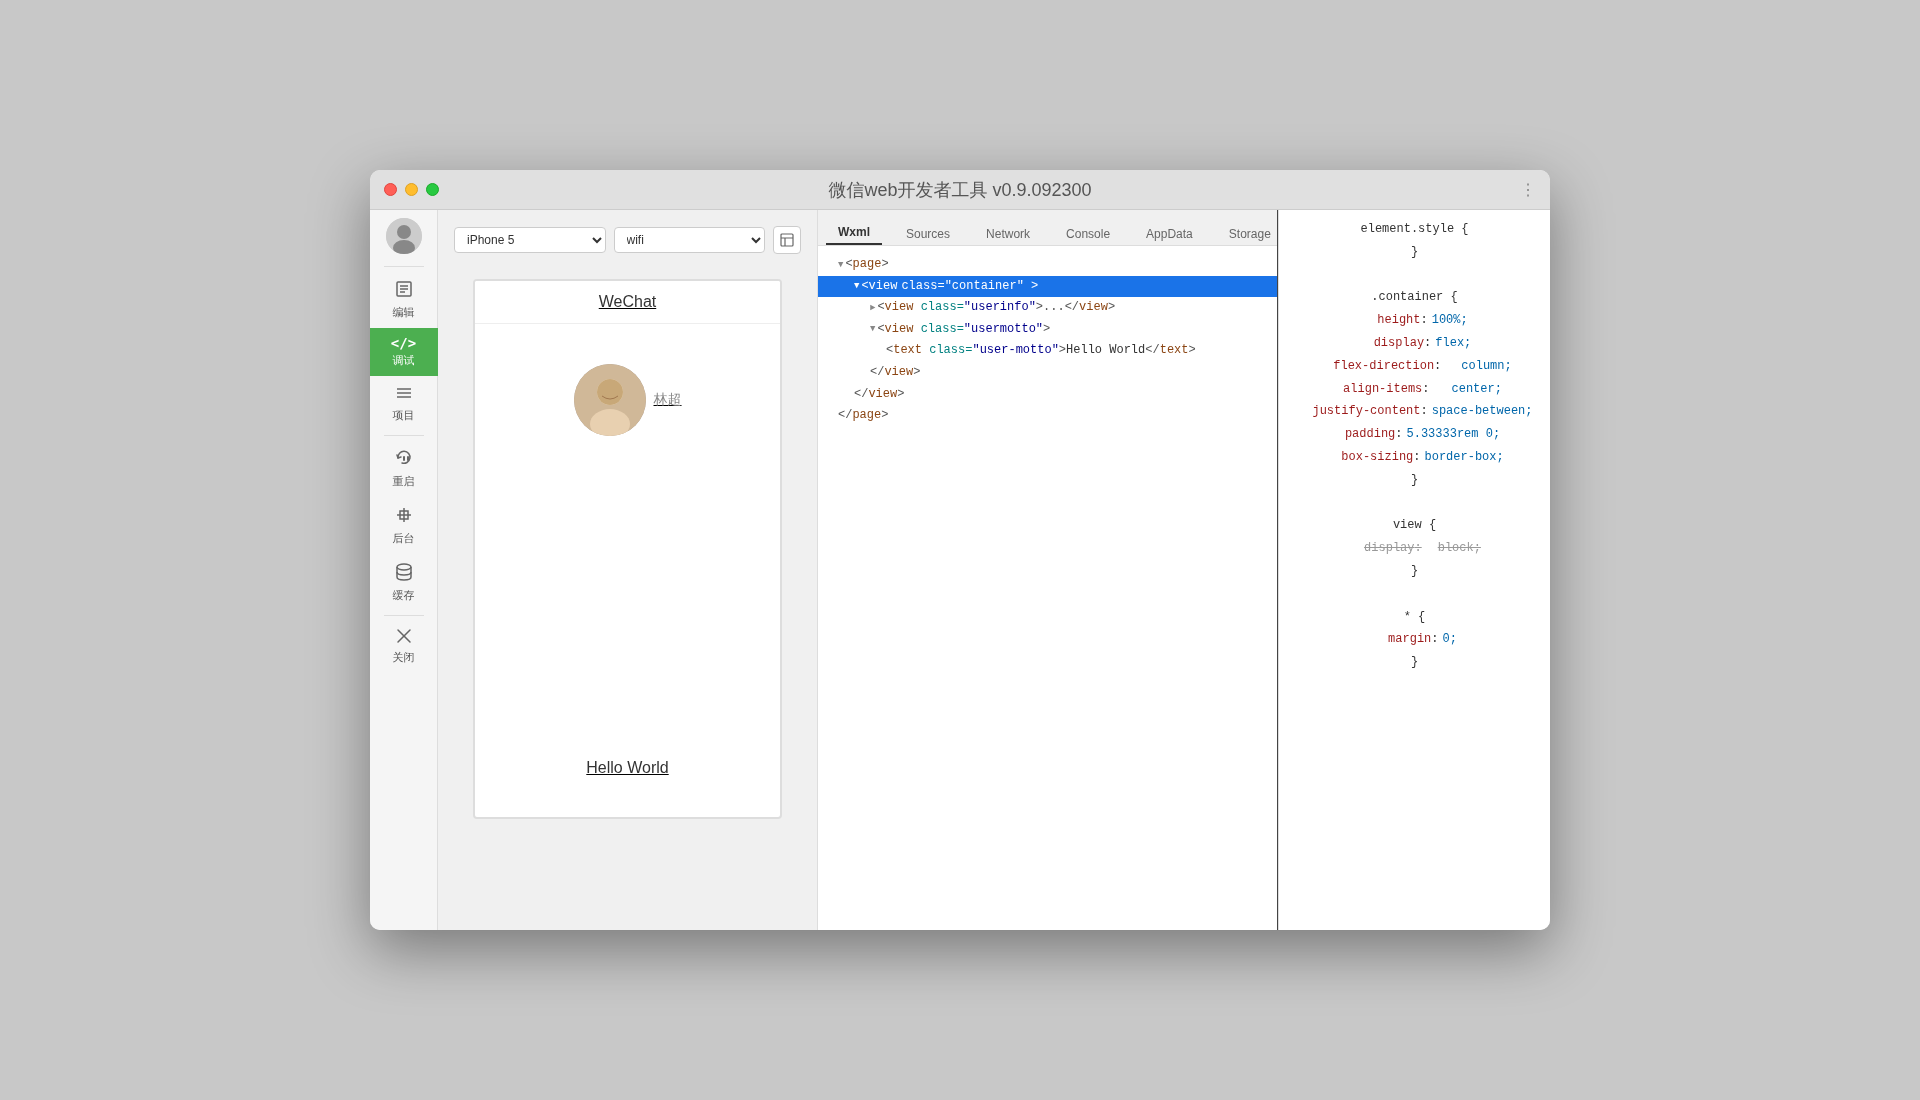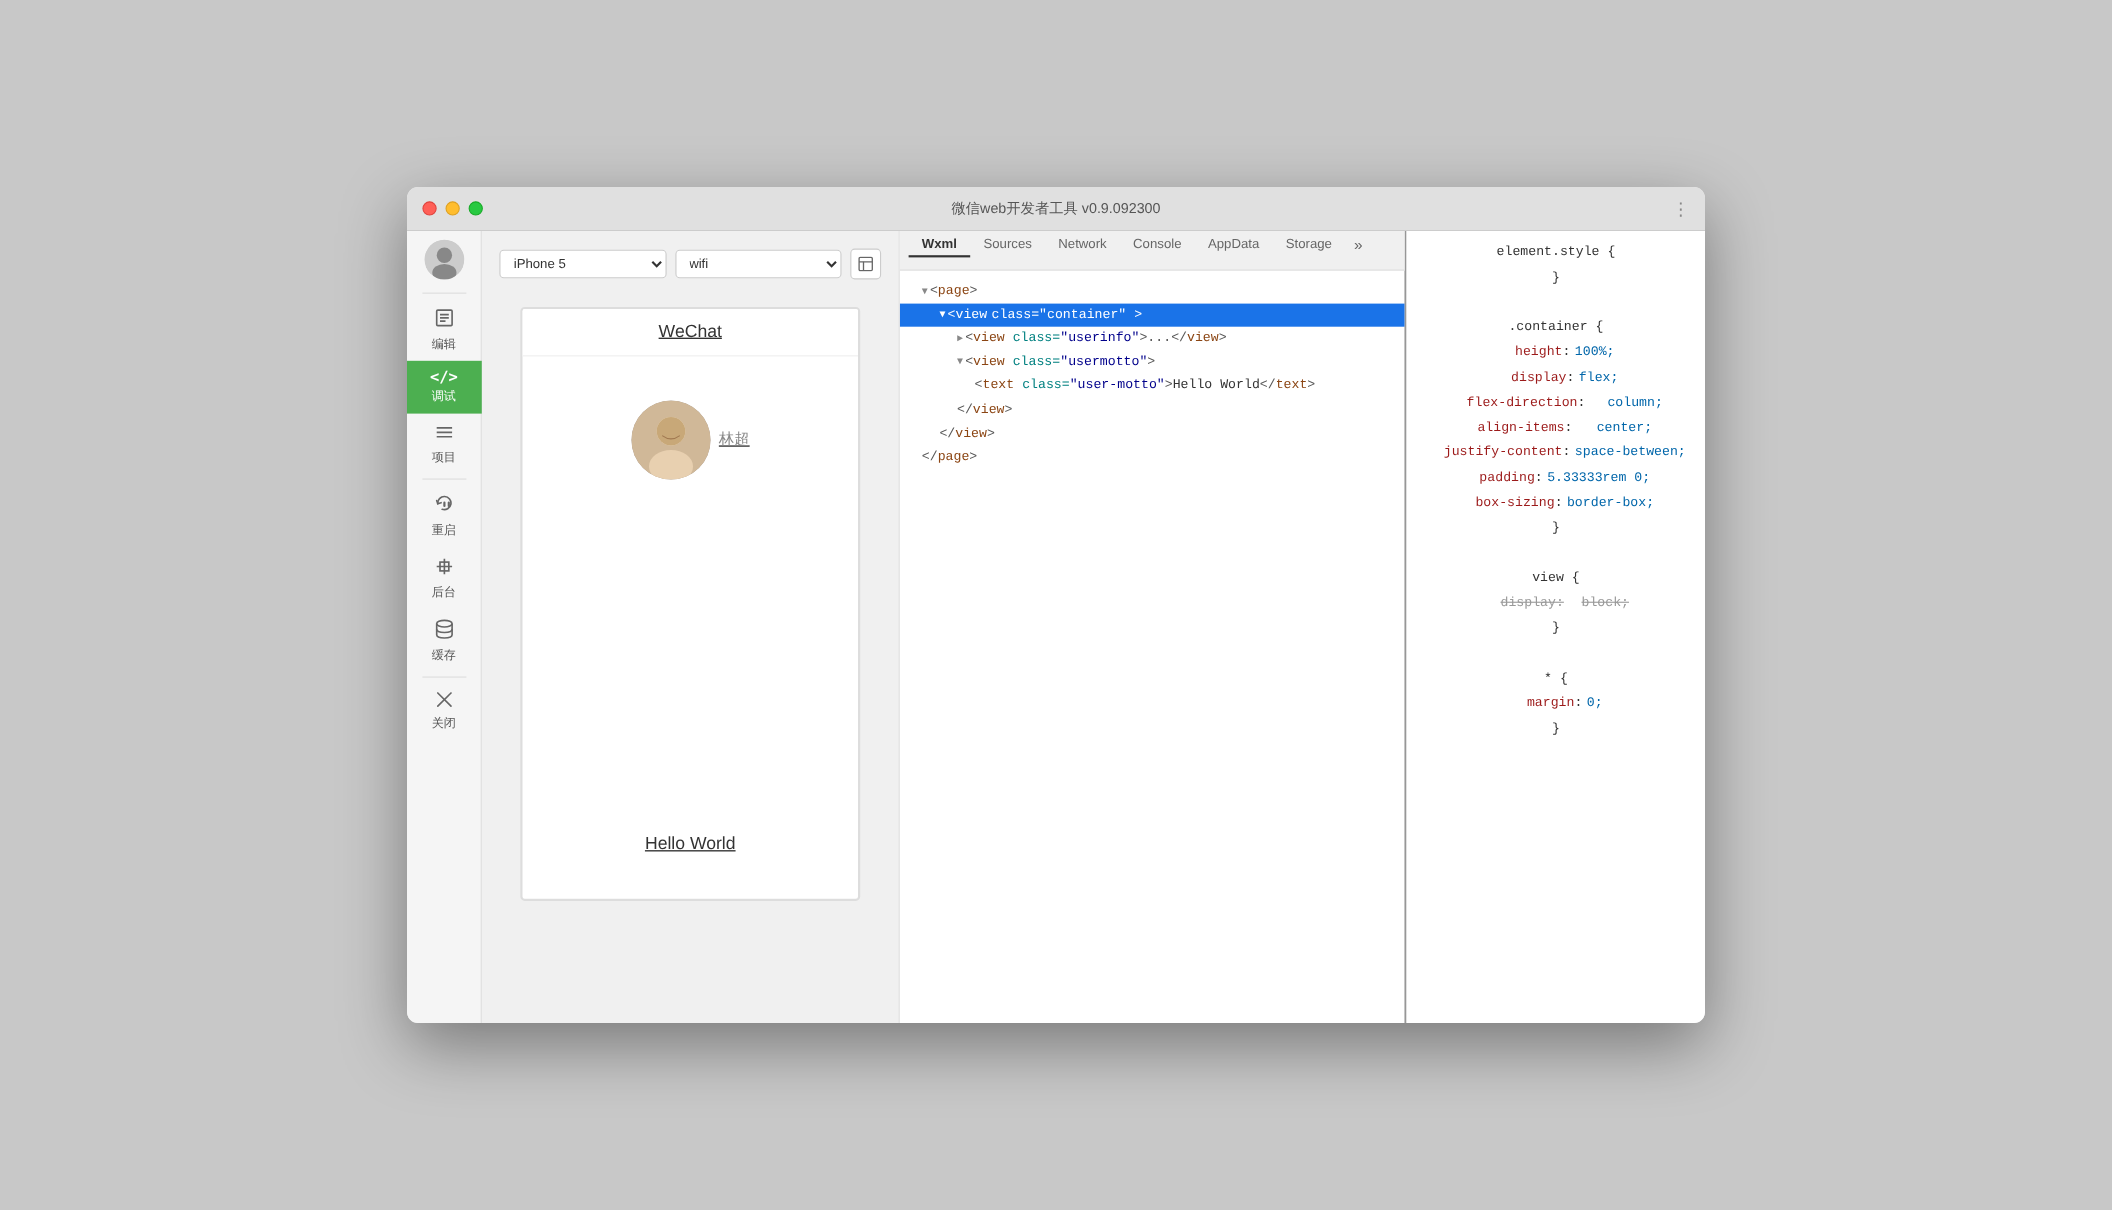--- a/index.html
+++ b/index.html
@@ -38,21 +38,21 @@
     .titlebar-buttons {
       position: absolute;
       left: 14px;
       display: flex;
       gap: 8px;
     }
     .btn-close { width: 13px; height: 13px; border-radius: 50%; background: #ff5f57; border: 1px solid #e0443e; }
     .btn-min   { width: 13px; height: 13px; border-radius: 50%; background: #ffbd2e; border: 1px solid #dea123; }
     .btn-max   { width: 13px; height: 13px; border-radius: 50%; background: #28c941; border: 1px solid #1aab29; }
     .titlebar-title {
-      font-size: 13px;
+      font-size: 18px;
       color: #555;
     }
     .titlebar-more {
       position: absolute;
       right: 14px;
       font-size: 16px;
       color: #888;
       cursor: pointer;
     }
 
@@ -221,26 +221,26 @@
     .code-panel {
       width: 460px;
       background: #1e1e1e;
       display: flex;
       flex-direction: column;
       border-right: 1px solid #444;
       background: white;
     }
     .code-tabs {
       display: flex;
-      align-items: flex-start;
+      align-items: flex-end;
       height: 36px;
       background: #f0f0f0;
       border-bottom: 1px solid #ddd;
       padding: 0 8px;
-      gap: 0;
+      gap: 12px;
     }
     .code-tab {
       padding: 4px 12px;
       font-size: 12px;
       color: #666;
       cursor: pointer;
       border-radius: 3px;
     }
     .code-tab-icon {
       padding: 4px 8px;

